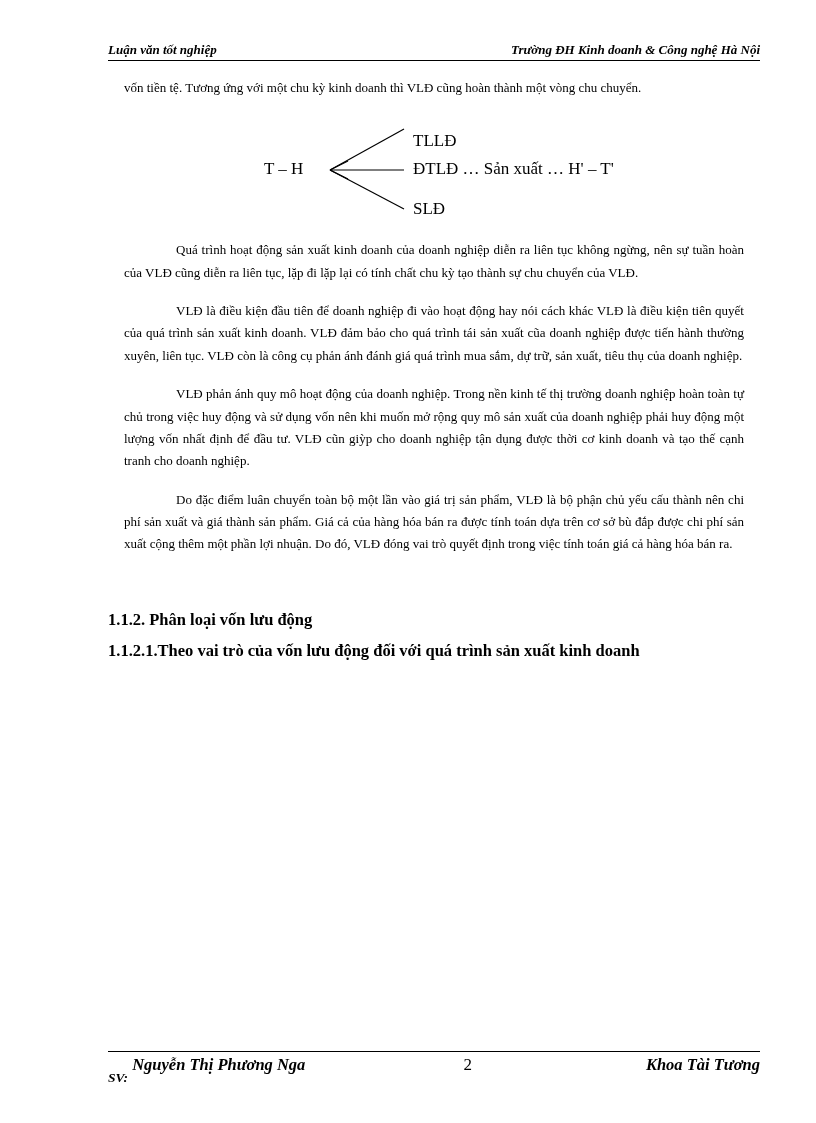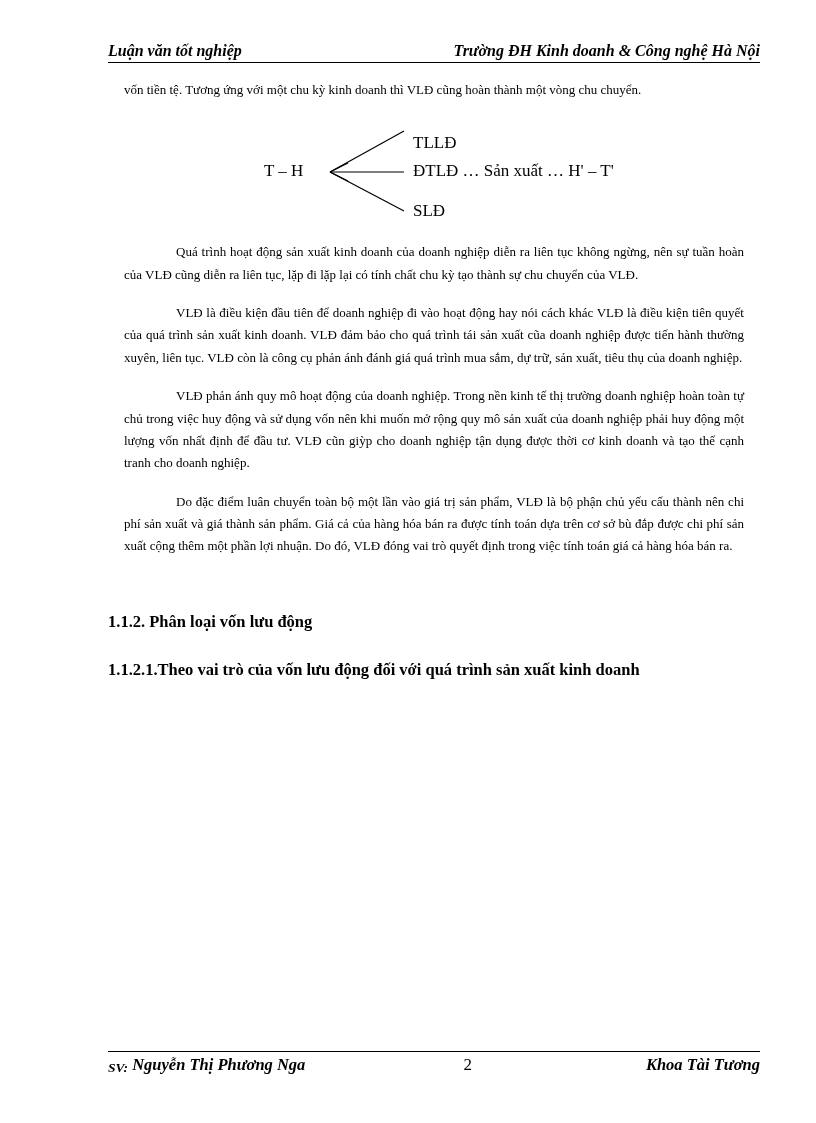--- a/index.html
+++ b/index.html
@@ -26,21 +26,21 @@
   }
   
   .doc-header {
     display: flex;
     justify-content: space-between;
     align-items: center;
     border-bottom: 1.5px solid #000;
     padding-bottom: 2px;
     font-weight: bold;
     font-style: italic;
-    font-size: 16px;
+    font-size: 13px;
   }
   .doc-header .left {
     white-space: nowrap;
   }
   .doc-header .right {
     white-space: nowrap;
   }
   
   p.body {
     text-align: justify;
@@ -57,21 +57,21 @@
   .heading {
     font-weight: bold;
     font-size: 16.5px;
     margin: 6px 0 0 0;
     line-height: 1.7;
   }
   .heading-gap {
     margin-top: 50px;
   }
   .heading-sub {
-    margin-top: 20px;
+    margin-top: 3px;
   }
   
   .diagram {
     position: relative;
     height: 108px;
     margin-top: 10px;
     font-size: 17px;
   }
   .diag-th {
     position: absolute;
@@ -116,21 +116,21 @@
     font-weight: bold;
     font-style: italic;
     font-size: 16.5px;
   }
   .doc-footer .fleft {
     white-space: nowrap;
   }
   .doc-footer .fleft .sv {
     font-size: 13.5px;
     position: relative;
-    top: 2px;
+    top: 12px;
   }
   .doc-footer .fcenter {
     font-weight: normal;
     font-style: normal;
     font-size: 17px;
     position: relative;
     left: -8px;
   }
   .doc-footer .fright {
     white-space: nowrap;

